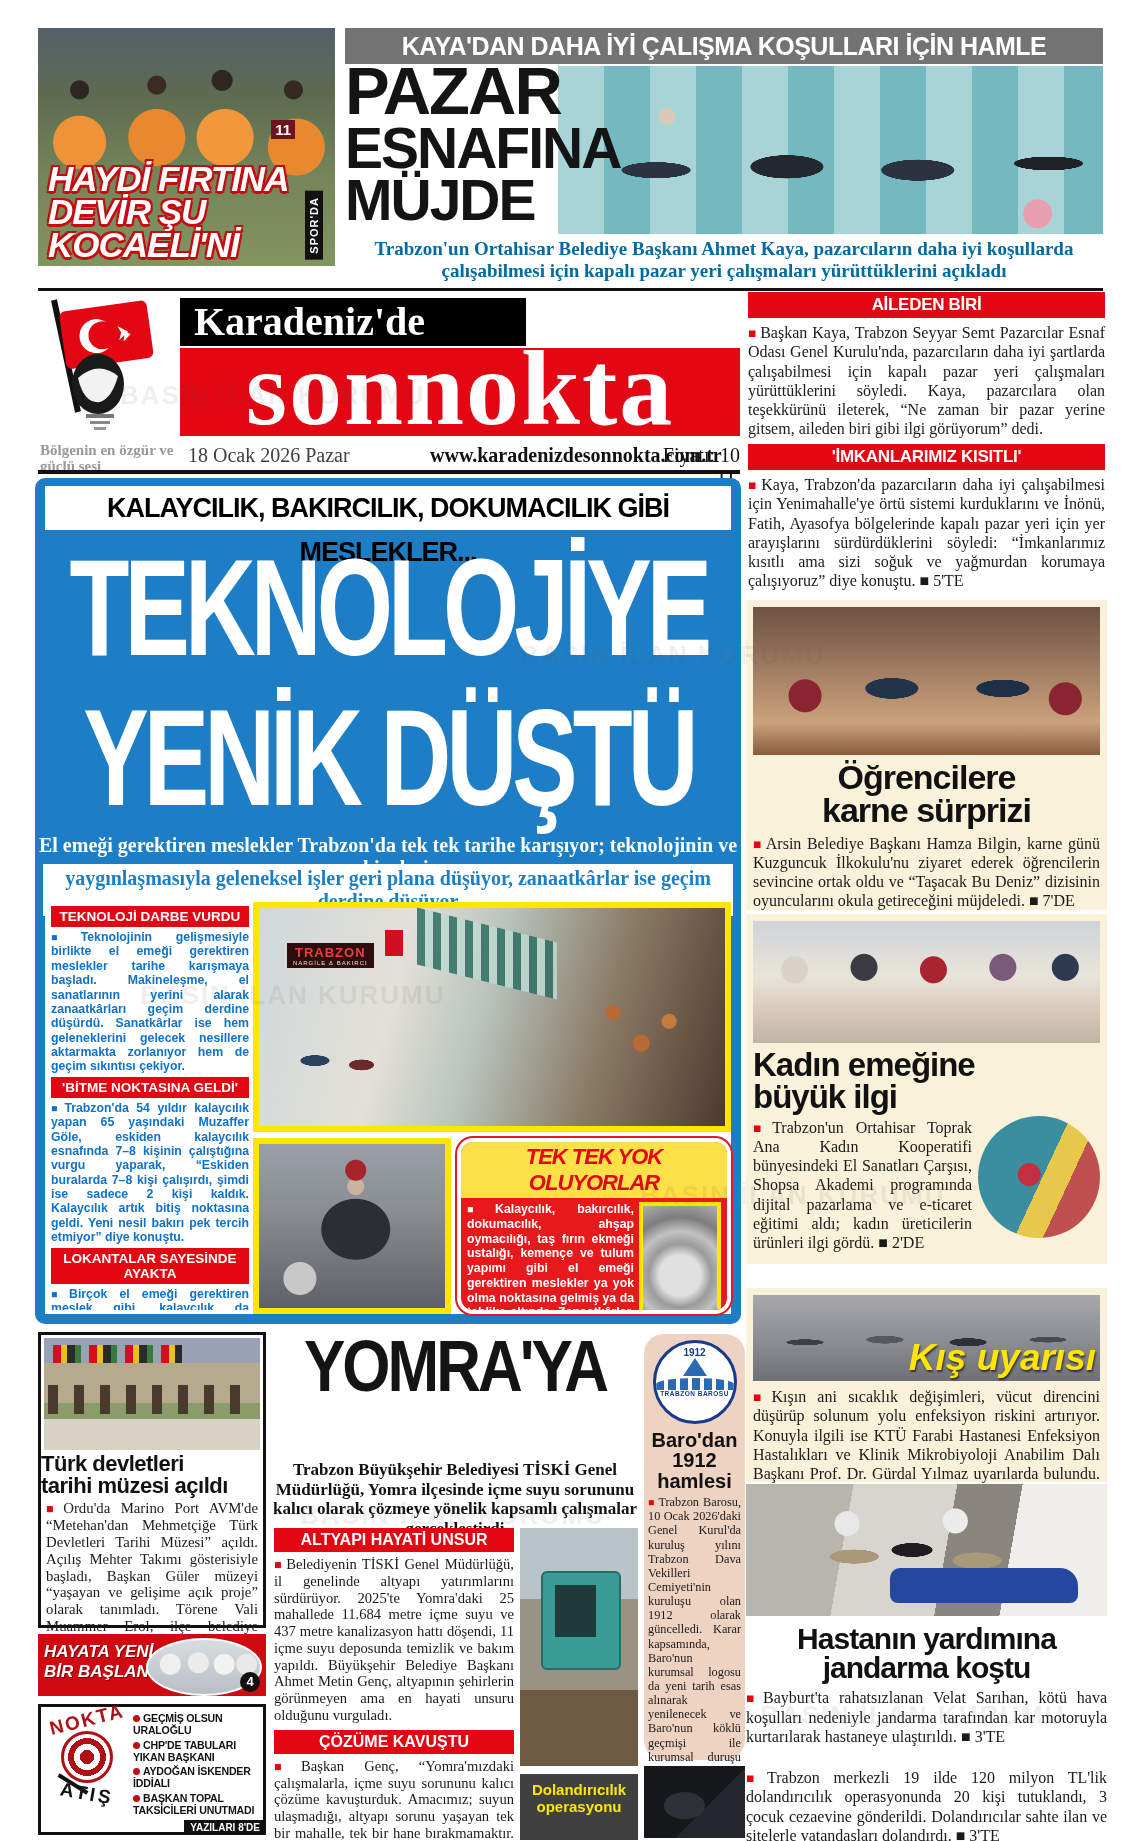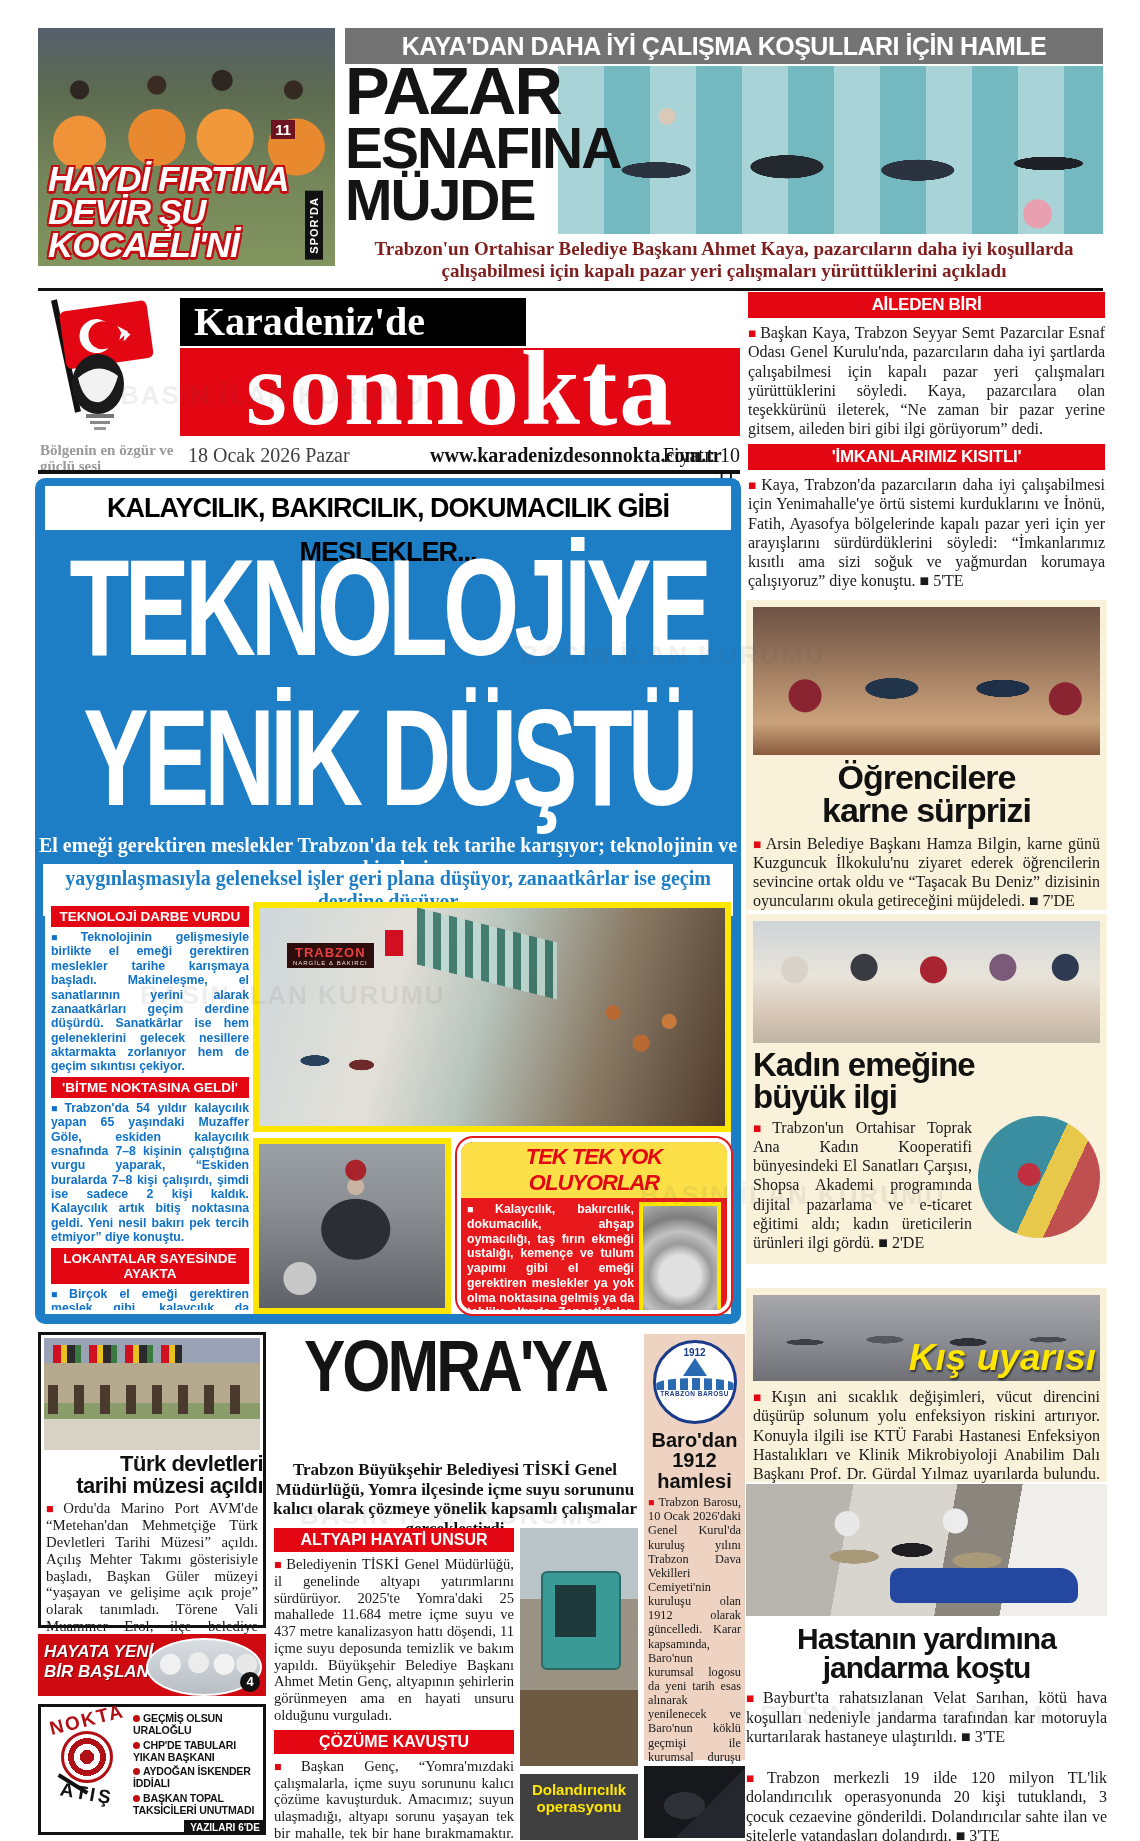--- a/index.html
+++ b/index.html
@@ -45,21 +45,21 @@
       radial-gradient(ellipse at 66% 62%,#2b3340 0 36px,transparent 37px),
       radial-gradient(ellipse at 90% 58%,#1e2126 0 34px,transparent 35px),
       repeating-linear-gradient(90deg,#a8d4d8 0 46px,#74b8c0 46px 92px),
       linear-gradient(180deg,#8a93a0 0%,#9fb8bd 40%,#74b8c0 100%);}
   #tr-hl{left:345px;top:60px;width:330px;z-index:2;color:#141414;font-weight:800;
       letter-spacing:-2px;line-height:.92;}
   #tr-hl .l1{font-size:67px;}
   #tr-hl .l2{font-size:57px;}
   #tr-hl .l3{font-size:57px;}
   #tr-deck{left:345px;top:238px;width:758px;font-weight:bold;font-size:19px;
-      line-height:1.15;text-align:center;color:#7f1d1d;}
+      line-height:1.15;text-align:center;color:#0369a1;}
 
   #rule-top{left:38px;top:288px;width:1065px;height:3px;background:#111;}
 
   
   #mast-logo{left:34px;top:292px;width:148px;height:152px;}
   #mast-prefix{left:180px;top:298px;width:346px;height:48px;background:#000;color:#fff;
       font-family:"Liberation Serif",serif;font-weight:bold;font-size:40px;line-height:48px;
       padding-left:14px;box-sizing:border-box;}
   #mast-title{left:180px;top:348px;width:560px;height:88px;background:#e30613;
       text-align:center;overflow:hidden;}
@@ -183,21 +183,21 @@
 
   
   #muze{left:38px;top:1332px;width:228px;height:296px;border:3px solid #111;background:#fff;
       box-sizing:border-box;}
   .muze-photo{position:relative;height:112px;margin:3px;background:
       linear-gradient(180deg,#9aa2b5 0 22%,#b5a98e 22% 58%,#8a9c6a 58% 72%,#d8d2c4 72% 100%);}
   .muze-flags{position:absolute;left:4%;top:6%;width:60%;height:16%;background:
       repeating-linear-gradient(90deg,#d01020 0 8px,#e8c020 8px 14px,#2a2a2a 14px 22px,#3a7a40 22px 28px,transparent 28px 36px);}
   .muze-busts{position:absolute;left:2%;top:42%;width:96%;height:26%;background:
       repeating-linear-gradient(90deg,#4a3a2e 0 10px,transparent 10px 26px);}
-  .muze-hl{font-weight:800;font-size:22px;line-height:.98;text-align:right;color:#111;
+  .muze-hl{font-weight:800;font-size:22px;line-height:.98;text-align:left;color:#111;
       letter-spacing:-.5px;margin:2px 0 4px;}
   .muze-body{font-family:"Liberation Serif",serif;font-size:14.8px;line-height:1.14;
       color:#1a1a1a;text-align:justify;padding:0 5px 4px;}
   #hayata{left:38px;top:1634px;width:228px;height:62px;background:#cf0a10;overflow:hidden;}
   .hayata-hl{position:absolute;left:6px;top:8px;color:#fff;font-weight:800;font-style:italic;
       font-size:17px;line-height:1.15;text-shadow:1px 1px 0 #7a0508;}
   .hayata-photo{position:absolute;right:4px;top:4px;width:112px;height:54px;border-radius:50%;
       border:2px solid #fff;background:
       radial-gradient(circle at 20% 45%,#f0f0f0 0 10px,transparent 11px),
       radial-gradient(circle at 45% 42%,#ececec 0 10px,transparent 11px),
@@ -244,21 +244,21 @@
       linear-gradient(180deg,#b8c4c8 0 30%,#9a9282 30% 68%,#6e5a42 68% 100%);}
   .digger-cab{position:absolute;left:18%;top:18%;width:64%;height:40%;background:#3a9a96;
       border-radius:6px;border:2px solid #2a6a68;}
   .digger-win{position:absolute;left:30%;top:24%;width:34%;height:22%;background:#1e3a3a;}
   .dolan-box{position:absolute;left:248px;top:442px;width:118px;height:66px;background:#404040;
       color:#ffe600;font-weight:800;font-size:15px;line-height:1.1;text-align:center;
       padding-top:8px;box-sizing:border-box;}
 
   
   #baro{left:644px;top:1334px;width:101px;height:426px;background:#eed3c3;box-sizing:border-box;
-      padding:4px;}
+      padding:4px;border-radius:20px;}
   .baro-logo{width:84px;height:84px;margin:2px auto;border-radius:50%;background:#fff;
       border:3px solid #1a3a8a;box-sizing:border-box;text-align:center;position:relative;overflow:hidden;}
   .baro-year{font-weight:bold;font-size:10px;color:#1a3a8a;margin-top:4px;}
   .baro-sails{width:0;height:0;margin:0 auto;border-left:12px solid transparent;
       border-right:12px solid transparent;border-bottom:18px solid #2a6ab0;}
   .baro-waves{height:12px;background:repeating-linear-gradient(90deg,#2a6ab0 0 8px,#fff 8px 12px);
       border-radius:50% 50% 0 0;margin-top:2px;}
   .baro-name{font-size:6.5px;font-weight:bold;color:#1a3a8a;letter-spacing:.5px;}
   .baro-hl{text-align:center;font-weight:800;font-size:20px;line-height:1.02;color:#111;
       margin:6px 0 4px;}
@@ -440,21 +440,21 @@
         <div class="nokta-arrow"></div>
       </div>
       <span class="nokta-bottom">ATIŞ</span>
     </div>
     <div class="nokta-items">
       <div><span class="dot"></span><span>GEÇMİŞ OLSUN URALOĞLU</span></div>
       <div><span class="dot"></span><span>CHP'DE TABULARI YIKAN BAŞKANI</span></div>
       <div><span class="dot"></span><span>AYDOĞAN İSKENDER İDDİALI</span></div>
       <div><span class="dot"></span><span>BAŞKAN TOPAL TAKSİCİLERİ UNUTMADI</span></div>
     </div>
-    <div class="nokta-tag">YAZILARI 6'DE</div>
+    <div class="nokta-tag">YAZILARI 8'DE</div>
   </div>
 
   <div class="abs" id="yomra">
     <div class="y-hl">
       <div><span class="l1">YOMRA'YA</span></div>
     </div>
     <div class="y-deck">Trabzon Büyükşehir Belediyesi TİSKİ Genel Müdürlüğü, Yomra ilçesinde içme suyu sorununu kalıcı olarak çözmeye yönelik kapsamlı çalışmalar gerçekleştirdi</div>
     <div class="y-col">
       <div class="red-head">ALTYAPI HAYATİ UNSUR</div>
       <p><span class="bullet">■</span><span>Belediyenin TİSKİ Genel Müdürlüğü, il genelinde altyapı yatırımlarını sürdürüyor. 2025'te Yomra'daki 25 mahallede 11.684 metre içme suyu ve 437 metre kanalizasyon hattı döşendi, 11 içme suyu deposunda temizlik ve bakım yapıldı. Büyükşehir Belediye Başkanı Ahmet Metin Genç, altyapının şehirlerin görünmeyen ama en hayati unsuru olduğunu vurguladı.</span></p>

